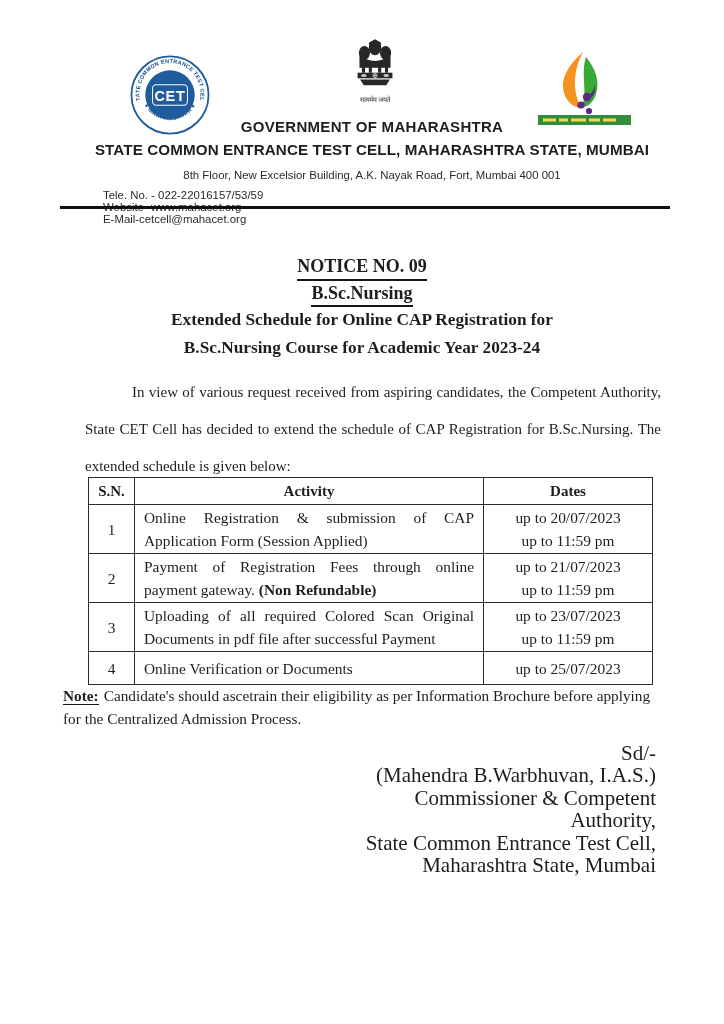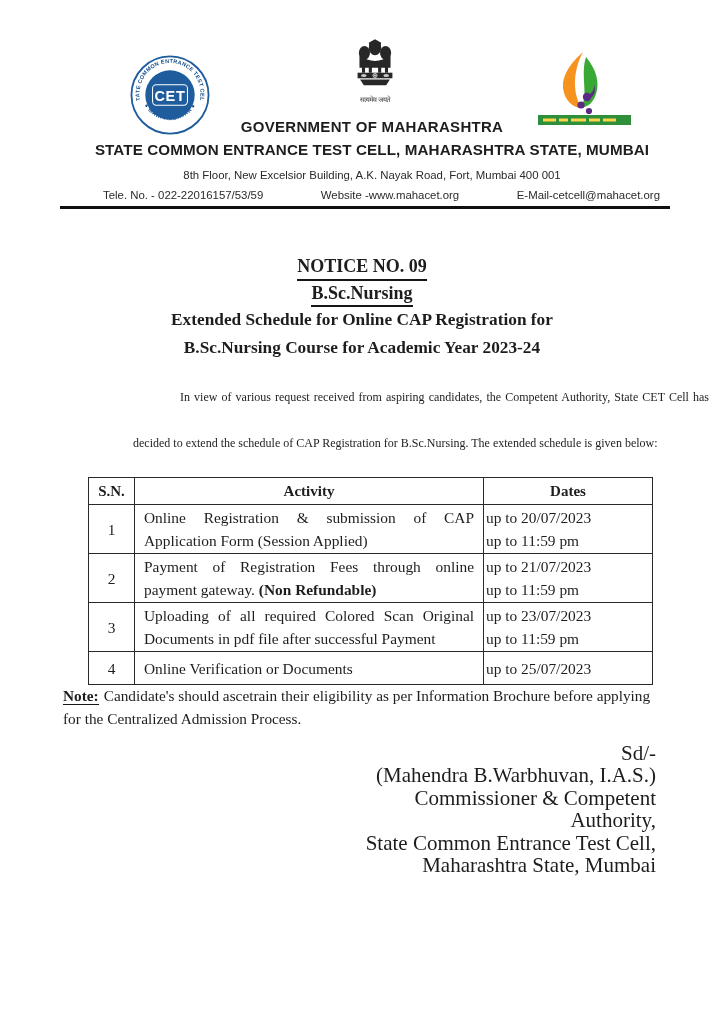--- a/index.html
+++ b/index.html
@@ -8,46 +8,46 @@
     font-family:"Liberation Serif","DejaVu Serif",serif;color:#1d1d1d;
   }
   .sans{font-family:"Liberation Sans","DejaVu Sans",sans-serif;}
   .abs{position:absolute;}
   
   .hdr-center{left:20px;width:704px;text-align:center;}
   .gov-title{top:118px;font-size:15px;font-weight:bold;letter-spacing:.3px;}
   .org-title{top:141px;font-size:15.2px;font-weight:bold;letter-spacing:.1px;}
   .address-line{top:169px;font-size:11.4px;color:#2a2a2a;}
   .contact-row{top:189px;left:62px;width:606px;display:flex;justify-content:space-between;
-    padding:0 8px 0 41px;box-sizing:border-box;font-size:11.4px;color:#2a2a2a;}
+    padding:0 8px 0 41px;box-sizing:border-box;font-size:11.4px;color:#2a2a2a;flex-direction:column;}
   .rule{top:206px;left:60px;width:610px;height:3px;background:#101010;}
   .ref-row{top:215px;left:62px;width:606px;display:flex;justify-content:space-between;
     padding:0 28px 0 33px;box-sizing:border-box;font-size:14.3px;letter-spacing:.25px;}
   
   .cet-logo{left:130px;top:55px;width:80px;height:80px;}
   .emblem{left:352px;top:39px;width:46px;text-align:center;}
   .emblem-caption{font-size:7px;line-height:8px;color:#3a3a3a;margin-top:3px;
     font-family:"DejaVu Sans",sans-serif;letter-spacing:-.5px;}
   .dept-logo{left:537px;top:50px;width:95px;height:78px;}
   
   .notice-no-block{top:254px;left:0;width:724px;text-align:center;font-size:18px;font-weight:bold;line-height:24.5px;}
   .u-line{display:inline-block;border-bottom:2.2px solid #161616;padding-bottom:0px;}
   .subtitle{top:306px;left:0;width:724px;text-align:center;font-size:17.3px;font-weight:bold;line-height:27.5px;}
   
-  .body-para{top:374px;left:85px;width:576px;font-size:12px;line-height:46px;
-    text-align:justify;text-indent:47px;margin-left:48px;}
+  .body-para{top:374px;left:85px;width:576px;font-size:15px;line-height:37px;
+    text-align:justify;text-indent:47px;}
   
   table.schedule{position:absolute;top:477px;left:88px;width:564px;border-collapse:collapse;table-layout:fixed;}
   table.schedule th,table.schedule td{border:1.5px solid #2a2a2a;font-size:15.4px;line-height:23px;vertical-align:middle;}
   table.schedule th{font-weight:bold;height:26px;padding:0 2px;text-align:center;font-size:15px;}
   table.schedule tbody tr{height:47px;}
   table.schedule tbody tr:last-child{height:33px;}
   td.sn{text-align:center;padding:0;}
   td.activity{text-align:justify;padding:1px 9px;}
-  td.dates{padding:0 2px;}
+  td.dates{text-align:center;padding:0 2px;}
   .bold{font-weight:bold;}
   
   .note-block{top:684px;left:63px;width:600px;font-size:15.3px;line-height:23px;text-align:left;}
   .note-label{font-weight:bold;border-bottom:1.6px solid #161616;margin-right:5px;margin-top:36px;}
   
   .signature{top:742px;left:338px;width:318px;text-align:right;font-size:21px;line-height:22.4px;}
 </style>
 </head>
 <body>
 

